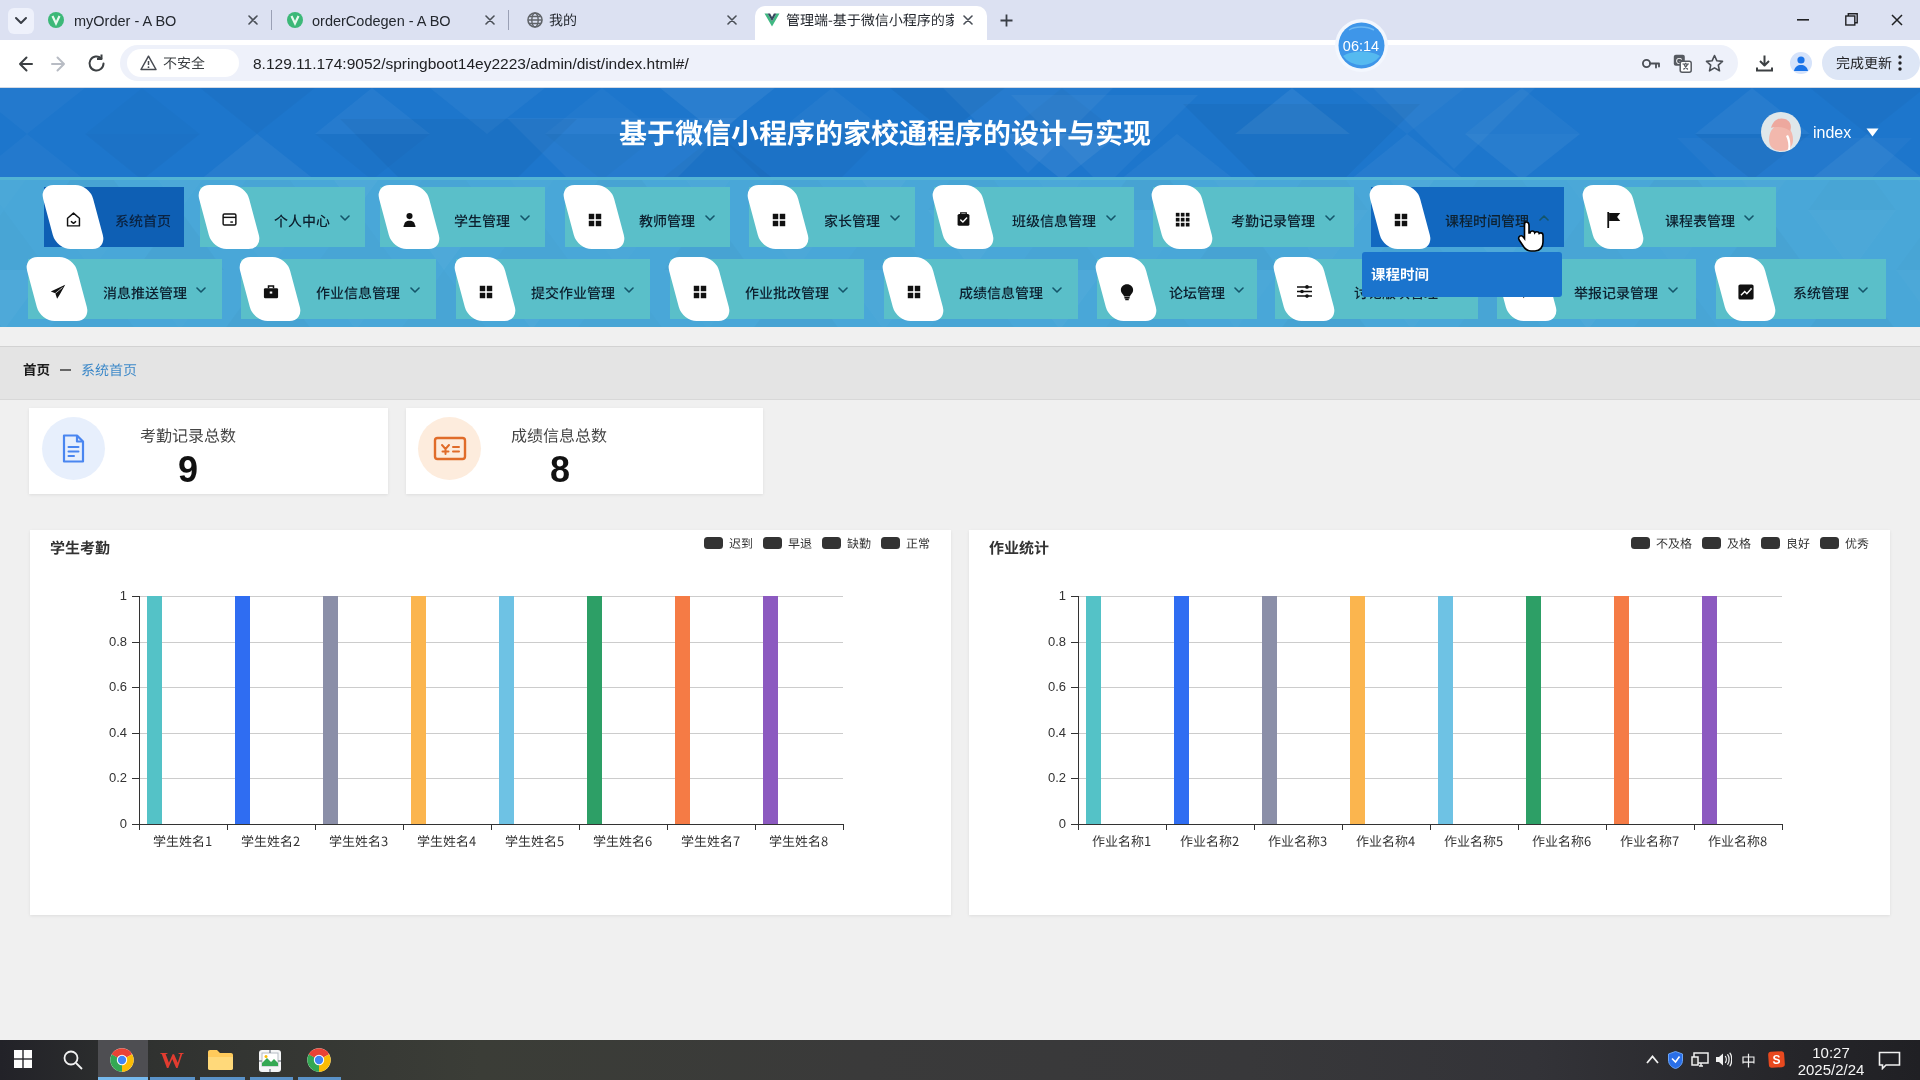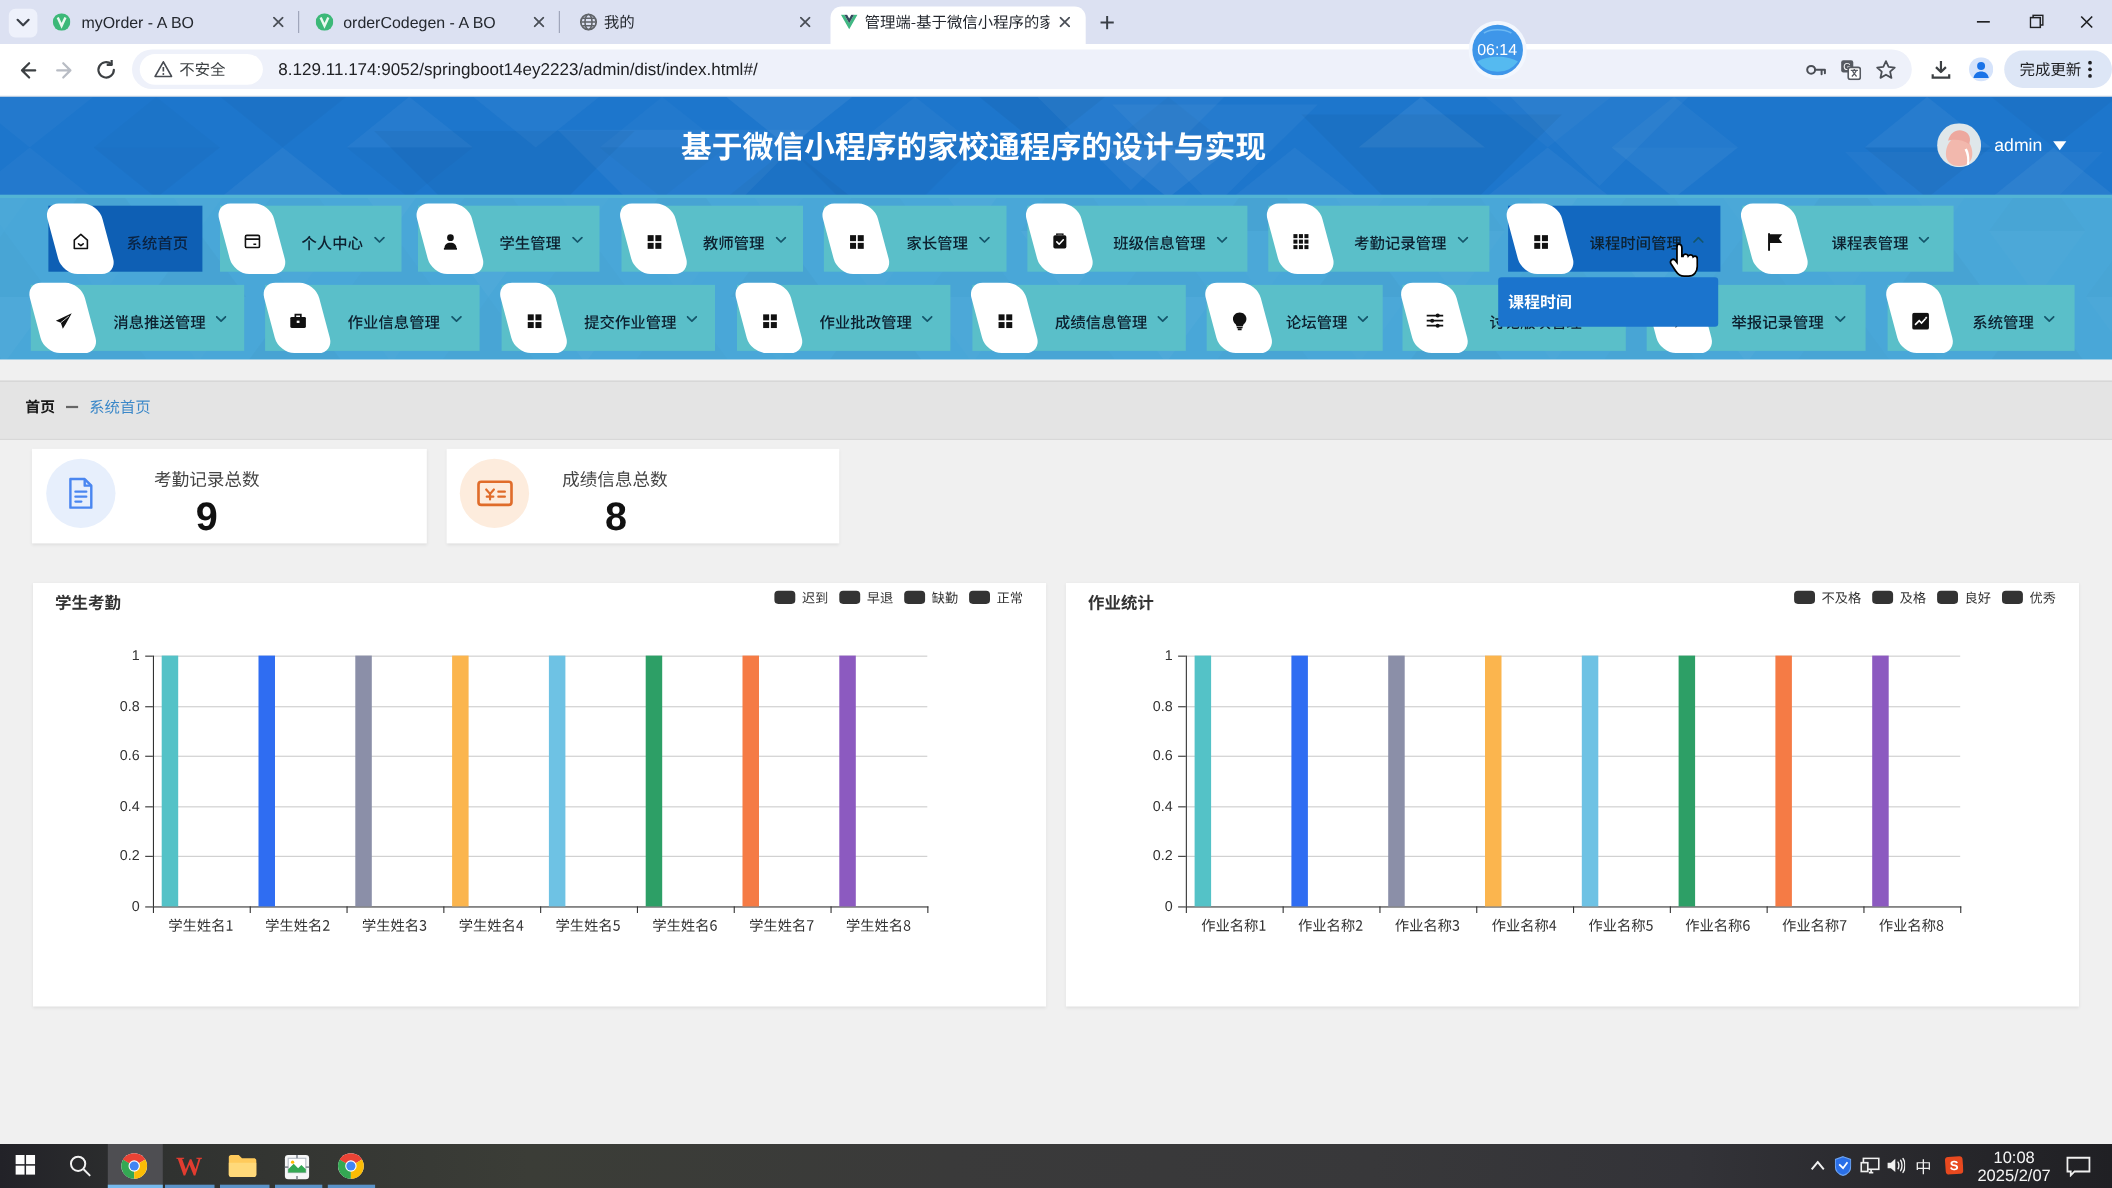--- a/index.html
+++ b/index.html
@@ -156,21 +156,21 @@
 <div class="abs" style="left:0;top:177px;width:1920px;height:3px;background:#53b4d4;"></div>
 <svg style="position:absolute;left:619.0px;top:110.5px;" width="532.0" height="40.5" viewBox="0 -32.5 532.0 40.5">
     <path fill="#ffffff" d="M18.5 -23.8V-21.7H9.6V-23.8H6.3V-21.7H2.4V-19.0H6.3V-10.6H0.9V-7.8H6.3C4.8 -6.3 2.7 -5.0 0.6 -4.3C1.3 -3.7 2.3 -2.5 2.8 -1.7C4.4 -2.4 5.9 -3.4 7.3 -4.6V-2.8H12.2V-1.0H3.4V1.7H24.9V-1.0H15.7V-2.8H20.8V-4.9C22.1 -3.7 23.7 -2.7 25.2 -2.0C25.7 -2.8 26.7 -4.0 27.4 -4.6C25.4 -5.3 23.5 -6.5 21.9 -7.8H27.1V-10.6H21.9V-19.0H25.7V-21.7H21.9V-23.8ZM9.6 -19.0H18.5V-17.8H9.6ZM9.6 -15.4H18.5V-14.2H9.6ZM9.6 -11.8H18.5V-10.6H9.6ZM12.2 -7.3V-5.5H8.2C9.0 -6.2 9.6 -7.0 10.2 -7.8H18.1C18.7 -7.0 19.4 -6.2 20.2 -5.5H15.7V-7.3Z M31.3 -22.0V-18.7H40.5V-12.9H29.4V-9.6H40.5V-1.8C40.5 -1.3 40.3 -1.1 39.6 -1.1C39.0 -1.1 36.8 -1.1 34.7 -1.2C35.3 -0.2 35.9 1.4 36.1 2.4C38.9 2.4 40.9 2.3 42.3 1.7C43.6 1.2 44.1 0.3 44.1 -1.8V-9.6H54.6V-12.9H44.1V-18.7H52.7V-22.0Z M61.2 -23.8C60.2 -22.1 58.3 -19.8 56.5 -18.5C57.0 -17.8 57.8 -16.6 58.2 -15.9C60.3 -17.6 62.7 -20.2 64.2 -22.7ZM65.1 -9.1V-5.9C65.1 -4.0 64.9 -1.7 63.3 0.1C63.8 0.5 64.9 1.7 65.3 2.3C67.4 0.1 67.9 -3.3 67.9 -5.8V-6.6H70.1V-4.5C70.1 -3.4 69.6 -2.8 69.2 -2.5C69.6 -1.9 70.1 -0.6 70.3 0.1C70.8 -0.4 71.5 -1.1 75.2 -3.4C75.0 -3.9 74.7 -5.0 74.6 -5.8L72.7 -4.7V-9.1ZM77.2 -15.4H79.3C79.0 -13.0 78.7 -10.7 78.1 -8.7C77.6 -10.6 77.2 -12.5 76.9 -14.6ZM64.0 -12.9V-10.1H73.4V-10.9C73.9 -10.4 74.3 -9.8 74.5 -9.5L75.2 -10.5C75.5 -8.5 76.0 -6.6 76.6 -4.9C75.4 -2.8 73.9 -1.1 71.9 0.2C72.4 0.7 73.4 2.0 73.7 2.6C75.4 1.4 76.8 0.0 78.0 -1.7C78.9 -0.0 80.0 1.3 81.4 2.4C81.9 1.5 82.9 0.3 83.6 -0.3C81.9 -1.3 80.6 -2.8 79.7 -4.7C80.9 -7.7 81.7 -11.3 82.2 -15.4H83.1V-18.3H77.9C78.3 -19.9 78.5 -21.6 78.8 -23.3L75.7 -23.8C75.3 -19.7 74.5 -15.7 72.9 -12.9ZM61.6 -17.9C60.3 -15.1 58.3 -12.3 56.3 -10.4C56.9 -9.7 57.8 -8.0 58.1 -7.3C58.6 -7.9 59.2 -8.5 59.7 -9.2V2.5H62.7V-13.6C63.3 -14.5 63.8 -15.5 64.3 -16.4V-14.3H73.6V-21.4H71.3V-17.0H70.1V-23.8H67.7V-17.0H66.5V-21.4H64.3V-16.9Z M94.7 -15.2V-12.6H108.8V-15.2ZM94.7 -11.1V-8.5H108.8V-11.1ZM94.3 -6.9V2.5H97.2V1.6H106.2V2.4H109.2V-6.9ZM97.2 -1.1V-4.3H106.2V-1.1ZM99.1 -22.8C99.7 -21.8 100.4 -20.4 100.8 -19.4H92.8V-16.7H110.9V-19.4H102.3L104.0 -20.1C103.6 -21.1 102.7 -22.7 101.9 -23.9ZM90.6 -23.7C89.3 -19.7 87.0 -15.7 84.7 -13.2C85.2 -12.4 86.1 -10.6 86.4 -9.9C87.1 -10.6 87.8 -11.5 88.4 -12.5V2.6H91.5V-17.8C92.3 -19.5 93.0 -21.1 93.6 -22.8Z M124.3 -23.4V-1.7C124.3 -1.1 124.0 -1.0 123.4 -1.0C122.8 -0.9 120.7 -0.9 118.9 -1.0C119.4 -0.1 120.0 1.5 120.2 2.5C122.9 2.5 124.9 2.4 126.2 1.8C127.5 1.3 127.9 0.4 127.9 -1.7V-23.4ZM131.0 -16.0C133.2 -11.9 135.4 -6.6 135.9 -3.2L139.6 -4.7C138.9 -8.2 136.6 -13.3 134.3 -17.3ZM116.9 -17.0C116.3 -13.3 114.9 -8.4 112.6 -5.5C113.5 -5.2 115.1 -4.4 115.9 -3.8C118.3 -6.9 119.8 -12.1 120.7 -16.3Z M156.0 -19.9H162.5V-16.0H156.0ZM152.9 -22.7V-13.2H165.8V-22.7ZM152.6 -6.3V-3.5H157.5V-1.0H150.9V1.9H167.1V-1.0H160.9V-3.5H165.8V-6.3H160.9V-8.7H166.5V-11.5H152.0V-8.7H157.5V-6.3ZM149.5 -23.5C147.4 -22.5 143.9 -21.7 140.8 -21.2C141.2 -20.5 141.6 -19.4 141.8 -18.6C142.9 -18.8 144.0 -19.0 145.2 -19.2V-15.9H141.1V-12.8H144.7C143.7 -10.1 142.1 -7.1 140.6 -5.2C141.1 -4.4 141.8 -3.0 142.1 -2.0C143.2 -3.4 144.3 -5.4 145.2 -7.6V2.5H148.4V-8.5C149.1 -7.4 149.8 -6.4 150.1 -5.6L152.0 -8.3C151.5 -8.9 149.2 -11.3 148.4 -12.0V-12.8H151.4V-15.9H148.4V-19.9C149.6 -20.2 150.8 -20.5 151.8 -20.9Z M178.4 -11.4C179.7 -10.8 181.2 -10.0 182.7 -9.3H175.1V-6.5H182.7V-1.0C182.7 -0.6 182.6 -0.5 182.0 -0.5C181.5 -0.5 179.5 -0.5 177.8 -0.6C178.2 0.3 178.8 1.6 178.9 2.5C181.3 2.5 183.1 2.5 184.4 2.1C185.7 1.6 186.1 0.8 186.1 -0.9V-6.5H190.1C189.5 -5.5 188.9 -4.5 188.4 -3.8L191.1 -2.6C192.3 -4.1 193.7 -6.4 194.8 -8.5L192.4 -9.5L191.9 -9.3H188.0L188.2 -9.5L186.8 -10.3C189.0 -11.6 191.1 -13.4 192.7 -15.0L190.5 -16.6L189.8 -16.5H176.4V-13.8H187.0C186.1 -13.0 185.1 -12.2 184.1 -11.6C182.8 -12.2 181.5 -12.8 180.4 -13.2ZM180.9 -23.1 181.7 -20.9H171.1V-13.3C171.1 -9.1 170.9 -3.2 168.5 0.8C169.3 1.1 170.8 2.1 171.4 2.6C173.9 -1.8 174.3 -8.7 174.3 -13.2V-17.8H194.8V-20.9H185.6C185.2 -21.8 184.7 -23.1 184.2 -24.0Z M211.0 -11.4C212.4 -9.3 214.1 -6.6 214.9 -4.8L217.8 -6.6C216.9 -8.2 215.0 -10.9 213.6 -12.9ZM212.4 -23.8C211.6 -20.4 210.2 -17.1 208.6 -14.6V-19.2H204.3C204.7 -20.4 205.2 -21.9 205.7 -23.3L202.0 -23.8C201.9 -22.5 201.6 -20.6 201.2 -19.2H198.0V1.7H201.1V-0.4H208.6V-13.6C209.4 -13.1 210.3 -12.4 210.8 -11.9C211.7 -13.1 212.5 -14.7 213.2 -16.4H219.3C219.0 -6.5 218.6 -2.2 217.8 -1.3C217.4 -1.0 217.1 -0.9 216.6 -0.9C215.8 -0.9 214.1 -0.9 212.4 -1.0C212.9 -0.1 213.4 1.3 213.4 2.2C215.1 2.3 216.8 2.3 217.9 2.2C219.0 2.0 219.8 1.7 220.6 0.6C221.7 -0.9 222.0 -5.3 222.4 -17.9C222.4 -18.3 222.4 -19.5 222.4 -19.5H214.5C214.9 -20.6 215.3 -21.8 215.6 -23.0ZM201.1 -16.3H205.6V-11.8H201.1ZM201.1 -3.3V-8.8H205.6V-3.3Z M235.4 -23.1C235.6 -22.6 235.9 -22.1 236.1 -21.6H225.9V-15.2H229.2V-18.5H246.8V-15.2H250.2V-21.6H240.2C239.9 -22.4 239.4 -23.3 239.0 -24.1ZM245.7 -13.7C244.3 -12.3 242.3 -10.7 240.4 -9.4C239.8 -10.6 239.0 -11.8 237.9 -12.8C238.5 -13.2 239.1 -13.7 239.6 -14.1H245.8V-17.0H230.1V-14.1H234.9C232.4 -12.7 229.1 -11.7 225.9 -11.0C226.4 -10.4 227.3 -9.0 227.6 -8.4C230.2 -9.1 233.0 -10.1 235.4 -11.3C235.7 -11.1 235.9 -10.8 236.2 -10.4C233.7 -8.8 229.2 -7.0 225.7 -6.3C226.3 -5.6 226.9 -4.5 227.3 -3.7C230.5 -4.7 234.7 -6.5 237.5 -8.3C237.6 -8.0 237.8 -7.6 237.9 -7.2C235.1 -4.9 229.7 -2.5 225.3 -1.5C225.9 -0.7 226.6 0.5 227.0 1.3C230.7 0.2 235.1 -1.9 238.4 -4.1C238.4 -2.8 238.0 -1.7 237.6 -1.3C237.2 -0.7 236.7 -0.6 236.0 -0.6C235.4 -0.6 234.5 -0.6 233.5 -0.7C234.1 0.2 234.4 1.5 234.4 2.5C235.2 2.5 236.0 2.5 236.7 2.5C238.1 2.5 239.0 2.2 240.0 1.2C241.5 -0.1 242.1 -3.3 241.3 -6.6L242.2 -7.2C243.6 -3.3 245.8 -0.3 249.2 1.3C249.7 0.4 250.7 -0.8 251.4 -1.5C248.2 -2.7 246.0 -5.6 244.8 -8.8C246.1 -9.7 247.4 -10.6 248.5 -11.5Z M272.8 -11.7C272.2 -9.9 271.5 -8.3 270.5 -6.8C269.5 -8.3 268.6 -9.9 268.0 -11.6L266.4 -11.2C267.5 -12.5 268.7 -14.0 269.6 -15.4L266.6 -16.8C265.5 -14.9 263.7 -12.7 261.9 -11.3C262.6 -10.8 263.7 -9.8 264.3 -9.2L265.4 -10.2C266.2 -8.0 267.2 -6.0 268.4 -4.3C266.6 -2.5 264.4 -1.1 261.7 -0.1C262.4 0.5 263.4 1.8 263.8 2.5C266.5 1.5 268.7 0.0 270.6 -1.7C272.4 0.0 274.6 1.4 277.3 2.4C277.8 1.4 278.8 0.0 279.5 -0.7C276.9 -1.5 274.7 -2.7 272.8 -4.3C274.1 -6.1 275.2 -8.2 275.9 -10.5C276.2 -10.1 276.4 -9.7 276.6 -9.4L279.0 -11.5C278.2 -13.1 276.2 -15.2 274.4 -16.8H278.9V-19.9H271.2L273.0 -20.6C272.6 -21.6 271.7 -23.0 270.8 -24.1L267.8 -23.0C268.5 -22.1 269.2 -20.8 269.6 -19.9H263.3V-16.8H273.8L271.9 -15.2C273.1 -13.9 274.6 -12.3 275.6 -10.9ZM256.7 -23.8V-18.3H253.4V-15.1H256.2C255.5 -11.7 254.1 -7.8 252.5 -5.5C253.0 -4.7 253.8 -3.1 254.1 -2.2C255.1 -3.8 256.0 -6.2 256.7 -8.8V2.5H259.8V-9.9C260.4 -8.6 261.0 -7.2 261.4 -6.2L263.3 -8.7C262.8 -9.5 260.5 -13.3 259.8 -14.3V-15.1H262.6V-18.3H259.8V-23.8Z M281.3 -20.8C282.9 -19.3 285.2 -17.3 286.2 -16.0L288.6 -18.3C287.5 -19.5 285.2 -21.4 283.6 -22.8ZM287.7 -13.1H280.9V-10.0H284.5V-3.3C283.2 -2.7 281.9 -1.7 280.7 -0.4L282.7 2.4C283.9 0.7 285.3 -1.0 286.2 -1.0C286.8 -1.0 287.7 -0.1 288.8 0.5C290.8 1.6 293.1 1.9 296.5 1.9C299.5 1.9 304.2 1.8 306.4 1.7C306.5 0.8 306.9 -0.7 307.3 -1.6C304.4 -1.2 299.7 -0.9 296.7 -0.9C293.6 -0.9 291.1 -1.1 289.3 -2.2C288.6 -2.6 288.1 -2.9 287.7 -3.2ZM290.4 -22.9V-20.4H300.4C299.6 -19.8 298.8 -19.3 298.1 -18.8C296.8 -19.3 295.5 -19.9 294.4 -20.2L292.2 -18.5C293.4 -18.0 294.9 -17.4 296.2 -16.7H290.1V-2.2H293.2V-6.5H296.5V-2.4H299.5V-6.5H302.8V-5.2C302.8 -4.9 302.7 -4.8 302.4 -4.8C302.1 -4.8 301.1 -4.8 300.2 -4.8C300.6 -4.1 300.9 -3.0 301.1 -2.2C302.7 -2.2 304.0 -2.2 304.8 -2.6C305.7 -3.1 306.0 -3.8 306.0 -5.2V-16.7H302.2L302.3 -16.8L300.8 -17.6C302.7 -18.7 304.5 -20.1 305.9 -21.5L303.9 -23.1L303.3 -22.9ZM302.8 -14.3V-12.8H299.5V-14.3ZM293.2 -10.5H296.5V-8.9H293.2ZM293.2 -12.8V-14.3H296.5V-12.8ZM302.8 -10.5V-8.9H299.5V-10.5Z M324.0 -19.9H330.5V-16.0H324.0ZM320.9 -22.7V-13.2H333.8V-22.7ZM320.6 -6.3V-3.5H325.5V-1.0H318.9V1.9H335.1V-1.0H328.9V-3.5H333.8V-6.3H328.9V-8.7H334.5V-11.5H320.0V-8.7H325.5V-6.3ZM317.5 -23.5C315.4 -22.5 311.9 -21.7 308.8 -21.2C309.2 -20.5 309.6 -19.4 309.8 -18.6C310.9 -18.8 312.0 -19.0 313.2 -19.2V-15.9H309.1V-12.8H312.7C311.7 -10.1 310.1 -7.1 308.6 -5.2C309.1 -4.4 309.8 -3.0 310.1 -2.0C311.2 -3.4 312.3 -5.4 313.2 -7.6V2.5H316.4V-8.5C317.1 -7.4 317.8 -6.4 318.1 -5.6L320.0 -8.3C319.5 -8.9 317.2 -11.3 316.4 -12.0V-12.8H319.4V-15.9H316.4V-19.9C317.6 -20.2 318.8 -20.5 319.8 -20.9Z M346.4 -11.4C347.7 -10.8 349.2 -10.0 350.7 -9.3H343.1V-6.5H350.7V-1.0C350.7 -0.6 350.6 -0.5 350.0 -0.5C349.5 -0.5 347.5 -0.5 345.8 -0.6C346.2 0.3 346.8 1.6 346.9 2.5C349.3 2.5 351.1 2.5 352.4 2.1C353.7 1.6 354.1 0.8 354.1 -0.9V-6.5H358.1C357.5 -5.5 356.9 -4.5 356.4 -3.8L359.1 -2.6C360.3 -4.1 361.7 -6.4 362.8 -8.5L360.4 -9.5L359.9 -9.3H356.0L356.2 -9.5L354.8 -10.3C357.0 -11.6 359.1 -13.4 360.7 -15.0L358.5 -16.6L357.8 -16.5H344.4V-13.8H355.0C354.1 -13.0 353.1 -12.2 352.1 -11.6C350.8 -12.2 349.5 -12.8 348.4 -13.2ZM348.9 -23.1 349.7 -20.9H339.1V-13.3C339.1 -9.1 338.9 -3.2 336.5 0.8C337.3 1.1 338.8 2.1 339.4 2.6C341.9 -1.8 342.3 -8.7 342.3 -13.2V-17.8H362.8V-20.9H353.6C353.2 -21.8 352.7 -23.1 352.2 -24.0Z M379.0 -11.4C380.4 -9.3 382.1 -6.6 382.9 -4.8L385.8 -6.6C384.9 -8.2 383.0 -10.9 381.6 -12.9ZM380.4 -23.8C379.6 -20.4 378.2 -17.1 376.6 -14.6V-19.2H372.3C372.7 -20.4 373.2 -21.9 373.7 -23.3L370.0 -23.8C369.9 -22.5 369.6 -20.6 369.2 -19.2H366.0V1.7H369.1V-0.4H376.6V-13.6C377.4 -13.1 378.3 -12.4 378.8 -11.9C379.7 -13.1 380.5 -14.7 381.2 -16.4H387.3C387.0 -6.5 386.6 -2.2 385.8 -1.3C385.4 -1.0 385.1 -0.9 384.6 -0.9C383.8 -0.9 382.1 -0.9 380.4 -1.0C380.9 -0.1 381.4 1.3 381.4 2.2C383.1 2.3 384.8 2.3 385.9 2.2C387.0 2.0 387.8 1.7 388.6 0.6C389.7 -0.9 390.0 -5.3 390.4 -17.9C390.4 -18.3 390.4 -19.5 390.4 -19.5H382.5C382.9 -20.6 383.3 -21.8 383.6 -23.0ZM369.1 -16.3H373.6V-11.8H369.1ZM369.1 -3.3V-8.8H373.6V-3.3Z M394.8 -21.4C396.3 -20.0 398.3 -18.1 399.2 -16.9L401.5 -19.2C400.5 -20.4 398.5 -22.2 397.0 -23.4ZM393.0 -15.1V-11.9H396.3V-3.5C396.3 -2.2 395.6 -1.2 394.9 -0.7C395.5 -0.1 396.3 1.3 396.6 2.1C397.1 1.5 398.0 0.6 403.2 -3.8C402.8 -4.4 402.2 -5.7 402.0 -6.6L399.6 -4.5V-15.1ZM405.1 -22.9V-19.9C405.1 -17.9 404.7 -15.9 401.2 -14.4C401.8 -13.9 403.0 -12.6 403.4 -11.9C407.4 -13.8 408.3 -16.9 408.3 -19.8H412.0V-16.8C412.0 -14.0 412.6 -12.8 415.4 -12.8C415.8 -12.8 416.7 -12.8 417.2 -12.8C417.8 -12.8 418.5 -12.8 418.9 -13.0C418.8 -13.8 418.7 -15.0 418.6 -15.8C418.3 -15.7 417.6 -15.6 417.1 -15.6C416.8 -15.6 416.0 -15.6 415.7 -15.6C415.3 -15.6 415.2 -15.9 415.2 -16.7V-22.9ZM413.4 -8.5C412.6 -6.9 411.4 -5.6 410.1 -4.5C408.6 -5.6 407.5 -7.0 406.6 -8.5ZM402.7 -11.6V-8.5H404.8L403.5 -8.1C404.6 -6.0 405.9 -4.2 407.4 -2.7C405.4 -1.6 403.2 -0.9 400.7 -0.4C401.3 0.3 402.0 1.6 402.3 2.5C405.1 1.8 407.7 0.8 410.0 -0.6C412.0 0.8 414.5 1.9 417.3 2.5C417.7 1.6 418.6 0.3 419.3 -0.4C416.8 -0.9 414.7 -1.7 412.7 -2.7C414.9 -4.7 416.6 -7.4 417.6 -10.9L415.6 -11.8L415.0 -11.6Z M423.2 -21.3C424.8 -20.0 426.9 -18.1 427.8 -16.9L430.1 -19.3C429.1 -20.6 426.9 -22.3 425.4 -23.5ZM421.1 -15.1V-11.8H425.2V-3.4C425.2 -2.1 424.3 -1.2 423.6 -0.8C424.2 -0.0 425.0 1.5 425.3 2.4C425.8 1.7 426.8 0.9 432.5 -3.2C432.2 -3.9 431.6 -5.3 431.4 -6.3L428.6 -4.3V-15.1ZM437.0 -23.7V-15.0H430.3V-11.5H437.0V2.5H440.6V-11.5H447.1V-15.0H440.6V-23.7Z M449.4 -7.3V-4.1H466.9V-7.3ZM454.9 -23.3C454.3 -19.1 453.2 -13.6 452.3 -10.3L455.3 -10.2H455.9H469.9C469.4 -4.9 468.7 -2.1 467.8 -1.4C467.3 -1.1 466.9 -1.1 466.2 -1.1C465.3 -1.1 463.0 -1.1 460.8 -1.3C461.5 -0.3 462.0 1.1 462.1 2.1C464.1 2.2 466.2 2.2 467.3 2.1C468.8 2.0 469.8 1.7 470.7 0.8C472.0 -0.6 472.8 -3.9 473.5 -11.9C473.5 -12.3 473.6 -13.4 473.6 -13.4H456.6L457.4 -17.2H472.9V-20.4H457.9L458.4 -23.0Z M490.8 -1.8C494.4 -0.8 498.1 0.9 500.2 2.4L502.3 -0.3C500.0 -1.7 496.0 -3.3 492.4 -4.3ZM482.5 -15.3C484.0 -14.4 485.7 -13.1 486.5 -12.2L488.6 -14.6C487.7 -15.5 485.9 -16.7 484.5 -17.4ZM479.6 -11.1C481.1 -10.2 483.0 -9.0 483.8 -8.0L485.8 -10.6C484.9 -11.5 483.0 -12.6 481.5 -13.3ZM478.2 -21.2V-14.7H481.5V-18.0H498.4V-14.7H502.0V-21.2H492.5C492.0 -22.1 491.4 -23.2 490.9 -24.1L487.5 -23.1C487.8 -22.5 488.2 -21.8 488.5 -21.2ZM477.9 -7.7V-4.9H487.0C485.4 -2.9 482.7 -1.4 478.1 -0.4C478.8 0.3 479.7 1.6 480.0 2.5C486.2 1.0 489.4 -1.5 491.1 -4.9H502.3V-7.7H492.1C492.8 -10.3 493.0 -13.3 493.1 -16.8H489.5C489.4 -13.2 489.3 -10.1 488.5 -7.7Z M516.0 -22.5V-7.6H519.1V-19.6H526.3V-7.6H529.6V-22.5ZM504.6 -3.5 505.3 -0.3C508.2 -1.1 512.0 -2.1 515.4 -3.1L515.0 -6.1L511.8 -5.2V-11.0H514.5V-14.1H511.8V-19.1H515.0V-22.2H505.2V-19.1H508.6V-14.1H505.6V-11.0H508.6V-4.4C507.1 -4.0 505.8 -3.7 504.6 -3.5ZM521.1 -17.9V-13.5C521.1 -9.1 520.4 -3.6 513.2 0.2C513.8 0.7 514.9 1.9 515.3 2.6C518.8 0.7 520.9 -1.7 522.3 -4.4V-1.1C522.3 1.3 523.2 2.0 525.5 2.0H527.6C530.4 2.0 530.9 0.7 531.2 -3.7C530.4 -3.9 529.4 -4.4 528.6 -5.0C528.5 -1.3 528.3 -0.5 527.6 -0.5H526.1C525.6 -0.5 525.4 -0.7 525.4 -1.5V-7.7H523.5C524.1 -9.7 524.2 -11.6 524.2 -13.4V-17.9Z"></path>
   </svg>
 <svg class="abs" style="left:1761px;top:112px" width="40" height="40" viewBox="0 0 40 40">
     <circle cx="20" cy="20" r="20" fill="#dfe7ea"></circle>
     <path d="M20 39 C12 39 8 34 8 28 C8 20 12 13 20 12 C28 13 32 20 32 28 C32 34 28 39 20 39 Z" fill="#f2b8ad"></path>
     <path d="M10 16 C12 8 18 5 24 7 C30 9 31 15 29 19 C24 15 15 14 10 16 Z" fill="#eda89e"></path>
     <path d="M25 24 C27 28 28 33 27 38 L29 38 C30 32 29 26 27 23 Z" fill="#fff"></path>
   </svg>
-<div class="abs" style="font-size:16px;font-weight:normal;color:#ffffff;white-space:nowrap;line-height:20px;left:1813px;top:123px;">admin</div>
+<div class="abs" style="font-size:16px;font-weight:normal;color:#ffffff;white-space:nowrap;line-height:20px;left:1813px;top:123px;">index</div>
 <svg class="abs" style="left:1866px;top:128px" width="13" height="9" viewBox="0 0 13 9">
     <path d="M0.5 0.5 H12.5 L6.5 8.5 Z" fill="#fff"></path>
   </svg>
 <div class="abs" style="left:0;top:180px;width:1920px;height:147px;background:#49a7d8;overflow:hidden;"><svg width="1920" height="147" viewBox="0 0 1920 147">
       <polygon points="-40,-30 48,-30 4,30" fill="#ffffff" fill-opacity="0.01"></polygon>
       <polygon points="48,30 136,30 92,-30" fill="#000000" fill-opacity="0.02"></polygon>
       <polygon points="136,-30 224,-30 180,30" fill="#ffffff" fill-opacity="0.02"></polygon>
       <polygon points="224,30 312,30 268,-30" fill="#000000" fill-opacity="0.01"></polygon>
       <polygon points="312,-30 400,-30 356,30" fill="#ffffff" fill-opacity="0.03"></polygon>
       <polygon points="400,30 488,30 444,-30" fill="#000000" fill-opacity="0.01"></polygon>
@@ -780,22 +780,22 @@
     <path d="M1 5 H4 L8 1.5 V13.5 L4 10 H1 Z" fill="#f0f0f0"></path>
     <path d="M10.5 4.5 C11.5 6 11.5 9 10.5 10.5 M12.8 2.8 C14.5 5 14.5 10 12.8 12.2 M15 1.2 C17.3 4 17.3 11 15 13.8" stroke="#f0f0f0" stroke-width="1.3" fill="none" stroke-linecap="round"></path>
   </svg>
 <svg style="position:absolute;left:1741.0px;top:1048.6px;" width="15.0" height="21.7" viewBox="0 -17.4 15.0 21.7">
     <path fill="#f0f0f0" d="M6.9 -12.6V-9.9H1.4V-2.8H2.6V-3.7H6.9V1.2H8.1V-3.7H12.4V-2.9H13.5V-9.9H8.1V-12.6ZM2.6 -4.8V-8.8H6.9V-4.8ZM12.4 -4.8H8.1V-8.8H12.4Z"></path>
   </svg>
 <svg class="abs" style="left:1768px;top:1051px" width="17" height="17" viewBox="0 0 17 17">
     <rect x="0.5" y="0.5" width="16" height="16" rx="3" fill="#e8491f" transform="rotate(-4 8.5 8.5)"></rect>
     <text x="8.5" y="13" text-anchor="middle" font-family="Liberation Sans" font-weight="bold" font-size="12" fill="#fff">S</text>
   </svg>
-<div class="abs" style="font-size:15px;font-weight:normal;color:#f5f5f5;white-space:nowrap;line-height:19px;left:1831px;top:1043px;transform:translateX(-50%);">10:08</div>
-<div class="abs" style="font-size:15px;font-weight:normal;color:#f5f5f5;white-space:nowrap;line-height:19px;left:1831px;top:1060px;transform:translateX(-50%);">2025/2/07</div>
+<div class="abs" style="font-size:15px;font-weight:normal;color:#f5f5f5;white-space:nowrap;line-height:19px;left:1831px;top:1043px;transform:translateX(-50%);">10:27</div>
+<div class="abs" style="font-size:15px;font-weight:normal;color:#f5f5f5;white-space:nowrap;line-height:19px;left:1831px;top:1060px;transform:translateX(-50%);">2025/2/24</div>
 <svg class="abs" style="left:1878px;top:1051px" width="23" height="19" viewBox="0 0 23 19">
     <path d="M1.5 1.5 H21.5 V14 H8 L4.5 17.5 V14 H1.5 Z" fill="none" stroke="#f0f0f0" stroke-width="1.6"></path>
   </svg>
 <svg class="abs" style="left:1335px;top:19px" width="53" height="53" viewBox="0 0 53 53">
     <circle cx="26.5" cy="26.5" r="26.5" fill="#f3f7fe"></circle>
     <circle cx="26.5" cy="26.5" r="23" fill="#3e96e9"></circle>
     <path d="M8 37 C17 31 36 31 45 37 A23 23 0 0 1 8 37 Z" fill="#5ec5f2" fill-opacity="0.75"></path>
     <path d="M14 11 C20 7 32 7 39 11" stroke="#6db8f2" stroke-width="1.5" fill="none"></path>
   </svg>
 <div class="abs" style="font-size:14.5px;font-weight:normal;color:#ffffff;white-space:nowrap;line-height:18.5px;left:1361px;top:37px;transform:translateX(-50%);">06:14</div>

